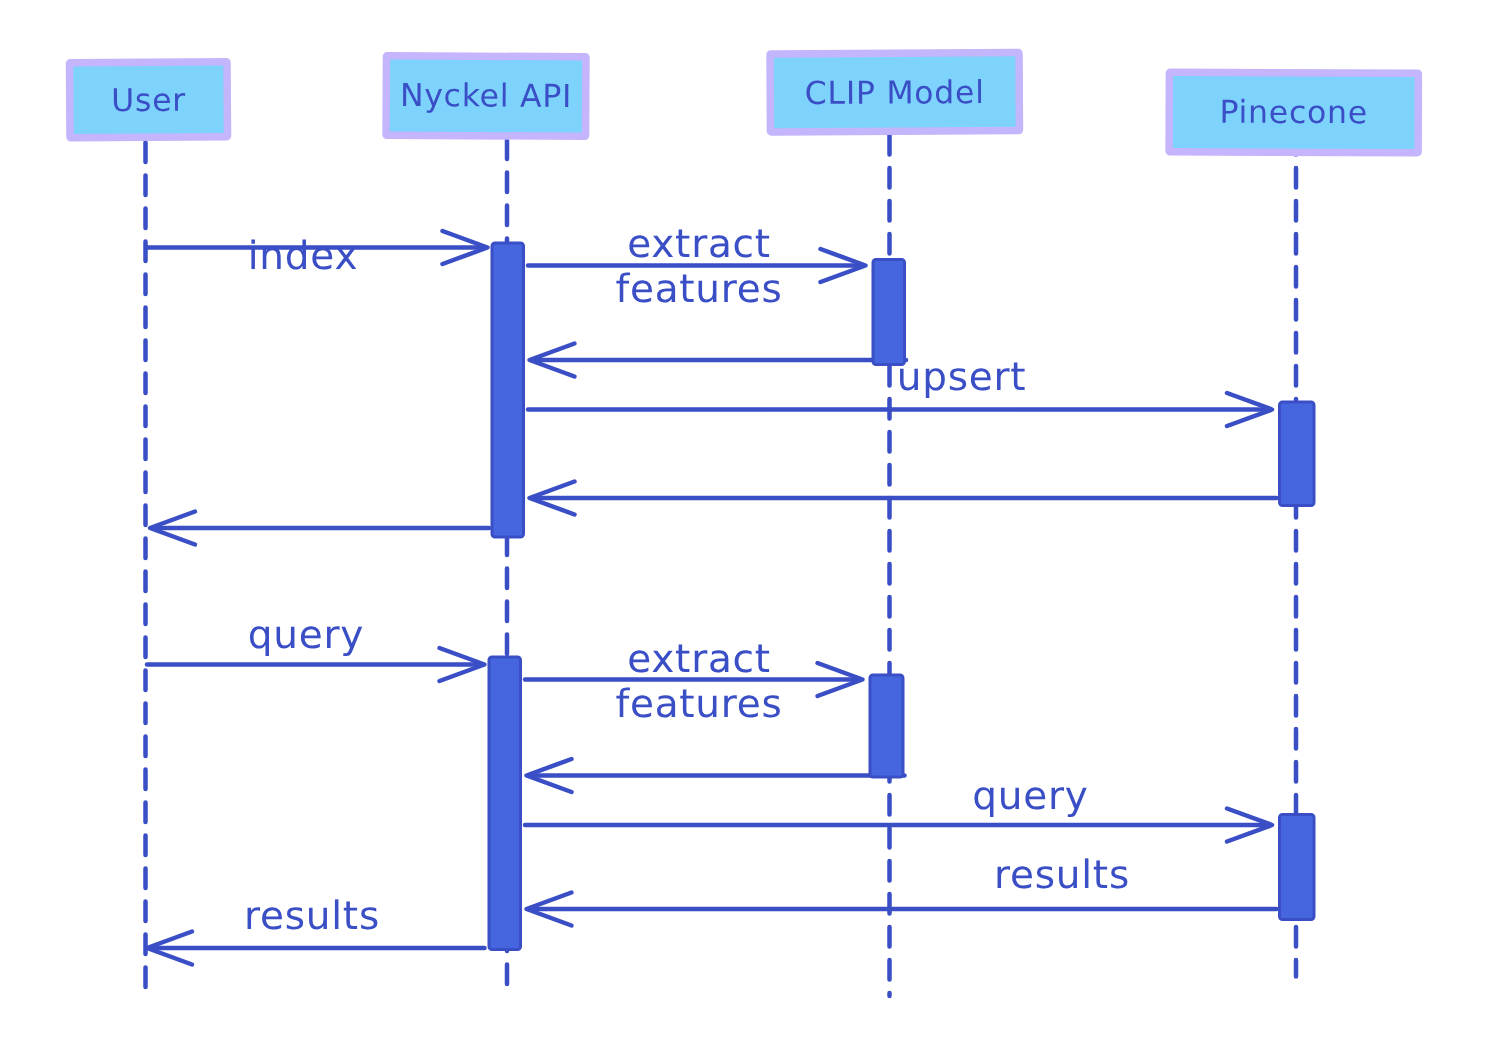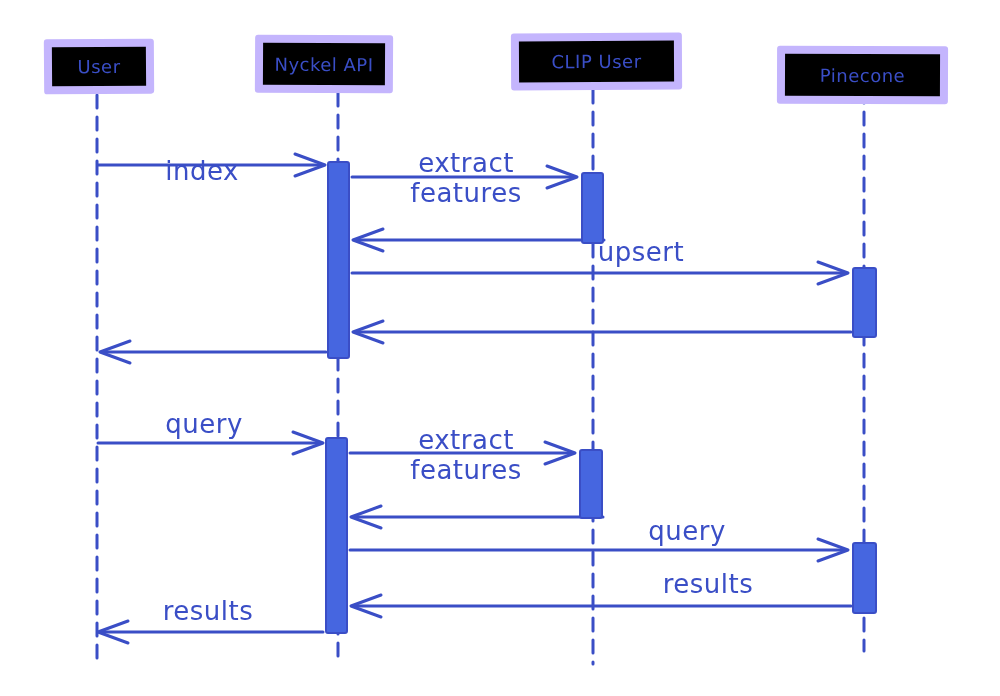--- a/index.html
+++ b/index.html
@@ -7,24 +7,24 @@
     position:relative;
     width:1000px;height:696px;
     background:#ffffff;
     font-family:"DejaVu Sans", sans-serif;
     color:#3a4ec6;
     overflow:hidden;
   }
   .actor{
     position:absolute;
     display:flex;align-items:center;justify-content:center;
-    border:8px solid #c4b5fd;
+    border:5px solid #c4b5fd;
     border-radius:3px;
-    background:#000000;
-    font-size:18px;
+    background:#7dd3fc;
+    font-size:21px;
     letter-spacing:.5px;
     box-sizing:border-box;
   }
   .actor span{white-space:nowrap;}
   .svg-layer{position:absolute;left:0;top:0;}
   .msg{
     position:absolute;
     transform:translate(-50%,-100%);
     font-size:26px;
     letter-spacing:.5px;
@@ -104,21 +104,21 @@
     <rect x="853" y="543" width="23" height="70" rx="2" fill="#4666e0" stroke-width="2"></rect>
   </svg>
 
   <div class="actor" style="left:44px;top:39px;width:110px;height:55px;transform:rotate(-0.4deg);">
     <span>User</span>
   </div>
   <div class="actor" style="left:255px;top:35px;width:138px;height:58px;transform:rotate(0.3deg);">
     <span>Nyckel API</span>
   </div>
   <div class="actor" style="left:511px;top:33px;width:171px;height:57px;transform:rotate(-0.3deg);">
-    <span>CLIP User</span>
+    <span>CLIP Model</span>
   </div>
   <div class="actor" style="left:777px;top:46px;width:171px;height:58px;transform:rotate(0.2deg);">
     <span>Pinecone</span>
   </div>
 
   <div class="msg" style="left:202px;top:160px;margin-top:26px;">index</div>
   <div class="msg mid" style="left:466px;top:178px;">extract
 features</div>
   <div class="msg" style="left:641px;top:267px;">upsert</div>
   <div class="msg" style="left:204px;top:439px;">query</div>

